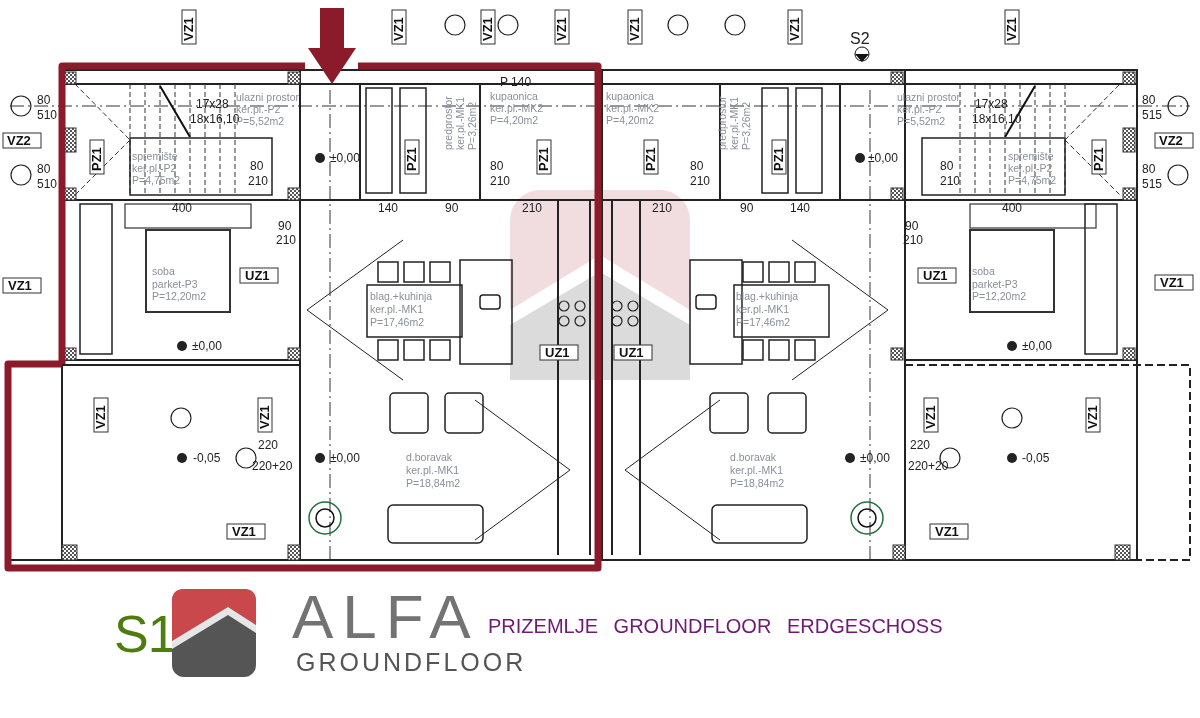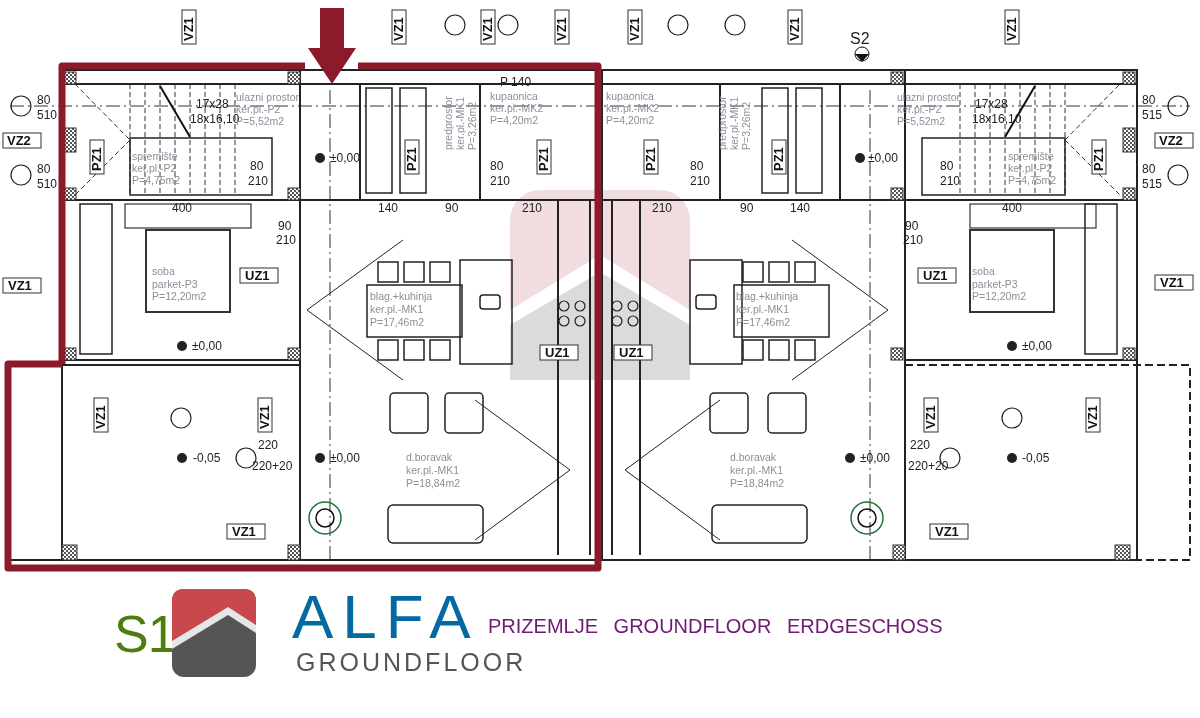--- a/index.html
+++ b/index.html
@@ -4,21 +4,21 @@
 <style>
   html,body{margin:0;padding:0;background:#ffffff;}
   body{width:1200px;height:718px;position:relative;overflow:hidden;font-family:"Liberation Sans",sans-serif;}
   #plan{position:absolute;left:0;top:0;width:1200px;height:590px;}
   .tag{font-family:"Liberation Sans",sans-serif;font-weight:bold;font-size:13px;fill:#111;}
   .dim{font-family:"Liberation Sans",sans-serif;font-size:12px;fill:#222;}
   .room{font-family:"Liberation Sans",sans-serif;font-size:10.5px;fill:#8a8f99;}
   .lvl{font-family:"Liberation Sans",sans-serif;font-size:12px;fill:#222;}
   .s1{position:absolute;left:72px;top:604px;font-size:52px;color:#4d7c0f;font-family:"Liberation Sans",sans-serif;letter-spacing:-1px;margin-left:42px;}
   .logo{position:absolute;left:170px;top:585px;width:88px;height:96px;}
-  .alfa{position:absolute;left:292px;top:582px;font-size:62px;color:#0369a1;font-family:"Liberation Sans",sans-serif;letter-spacing:9px;line-height:70px;}
+  .alfa{position:absolute;left:292px;top:582px;font-size:62px;color:#737373;font-family:"Liberation Sans",sans-serif;letter-spacing:9px;line-height:70px;}
   .nek{position:absolute;left:296px;top:648px;font-size:25px;color:#555;font-family:"Liberation Sans",sans-serif;letter-spacing:3px;}
   .floor{position:absolute;left:488px;top:615px;font-size:20px;color:#701a75;font-family:"Liberation Sans",sans-serif;word-spacing:10px;}
 </style>
 </head>
 <body>
 
 <svg id="plan" viewBox="0 0 1200 590" xmlns="http://www.w3.org/2000/svg">
   <defs>
     <pattern id="hatch" width="4" height="4" patternUnits="userSpaceOnUse">
       <rect width="4" height="4" fill="#fff"></rect>

